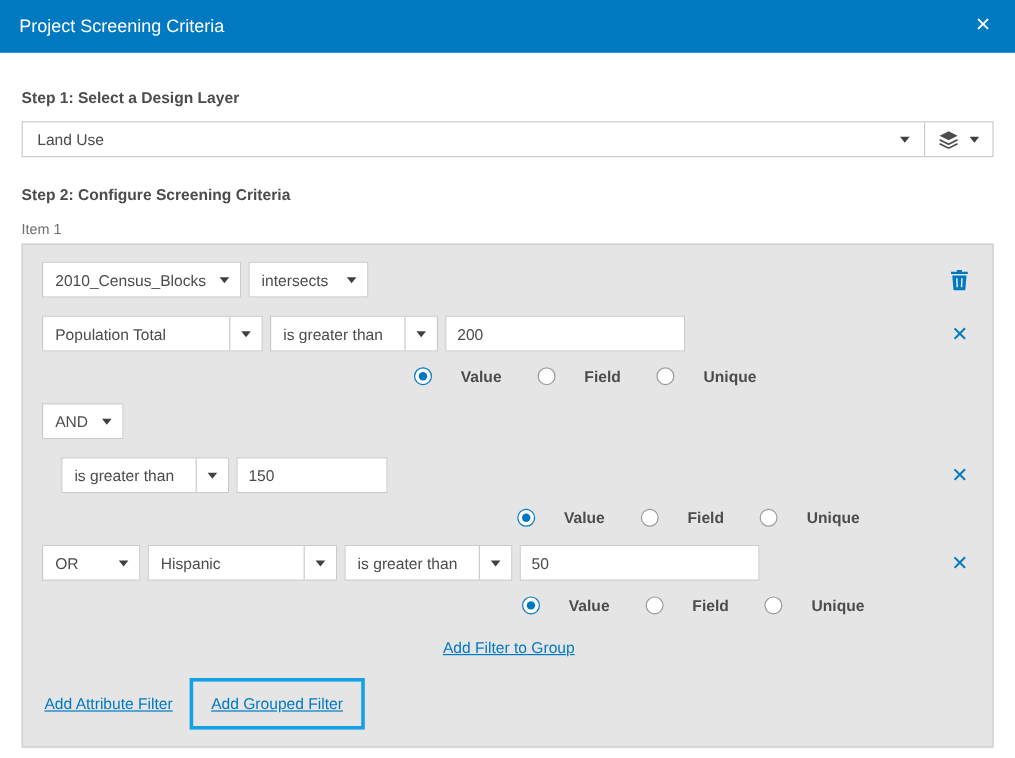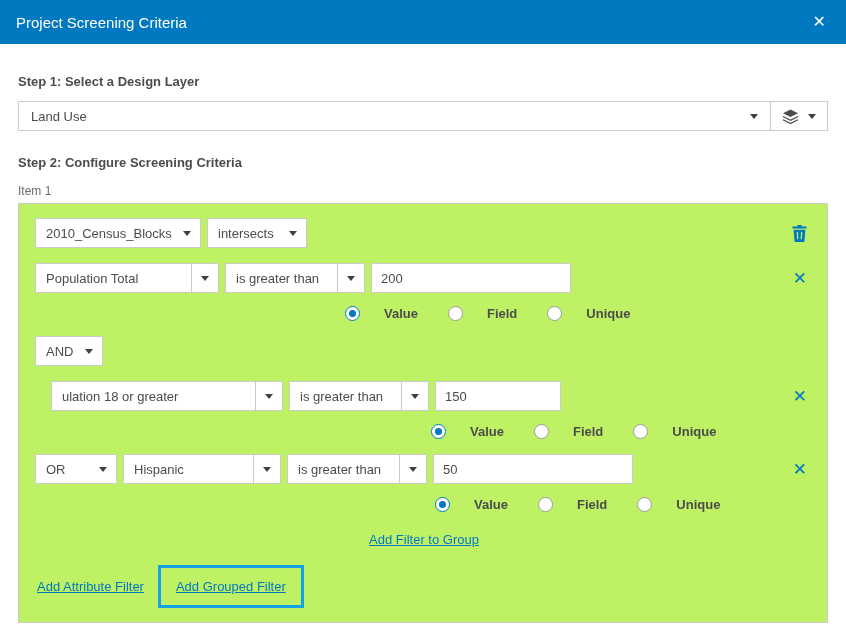--- a/index.html
+++ b/index.html
@@ -45,21 +45,21 @@
     justify-content: center; gap: 9px; cursor: pointer;
   }
   .caret {
     width: 0; height: 0; flex: none;
     border-left: 4px solid transparent;
     border-right: 4px solid transparent;
     border-top: 5px solid #404040;
   }
 
   .item-label { font-size: 12px; color: #6e6e6e; margin: 14px 0 5px 0; }
-  .item-box { border: 1px solid #cbcbcb; padding: 14px 14px 10px 16px; background: #bef264; }
+  .item-box { border: 1px solid #cbcbcb; padding: 14px 14px 10px 16px; background: #e5e5e5; }
 
   .row { display: flex; align-items: center; margin-bottom: 15px; }
   .row:last-child { margin-bottom: 0; }
   .indent { margin-left: 16px; }
 
   .dd {
     display: inline-flex; align-items: center;
     border: 1px solid #cbcbcb; height: 30px; background: #fff;
     cursor: pointer; flex: none;
   }
@@ -213,27 +213,20 @@
     <div class="row">
       <div class="dd w-and">
         <span class="dd-label">AND</span>
         <span class="dd-caretbox">
             <span class="caret"></span>
           </span>
       </div>
     </div>
 
     <div class="row indent">
-      <div class="dd w-field2 gap">
-        <span class="dd-label">ulation 18 or greater</span>
-        <span class="dd-sep"></span>
-        <span class="dd-caretbox">
-            <span class="caret"></span>
-          </span>
-      </div>
       <div class="dd w-op gap">
         <span class="dd-label">is greater than</span>
         <span class="dd-sep"></span>
         <span class="dd-caretbox">
             <span class="caret"></span>
           </span>
       </div>
       <input class="val-input w-v150" value="150" style="">
       <span class="push-right x-del">✕</span>
     </div>

